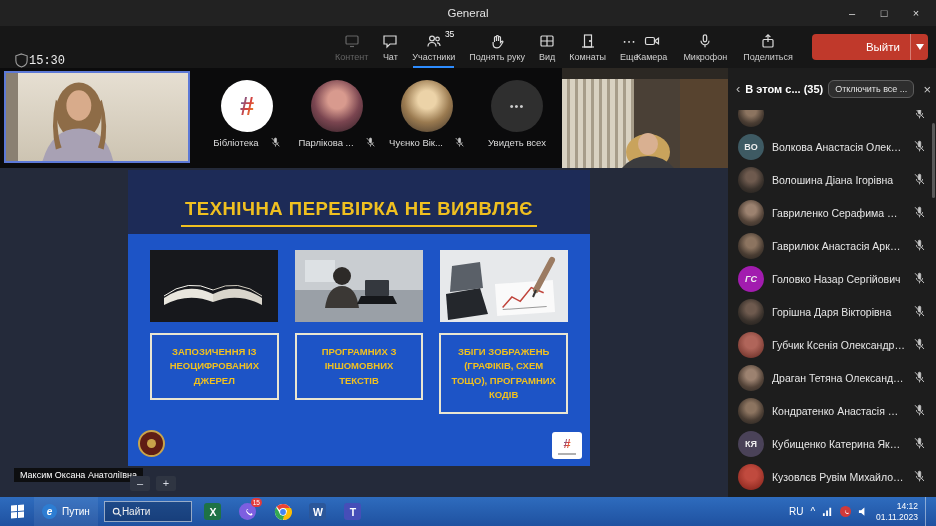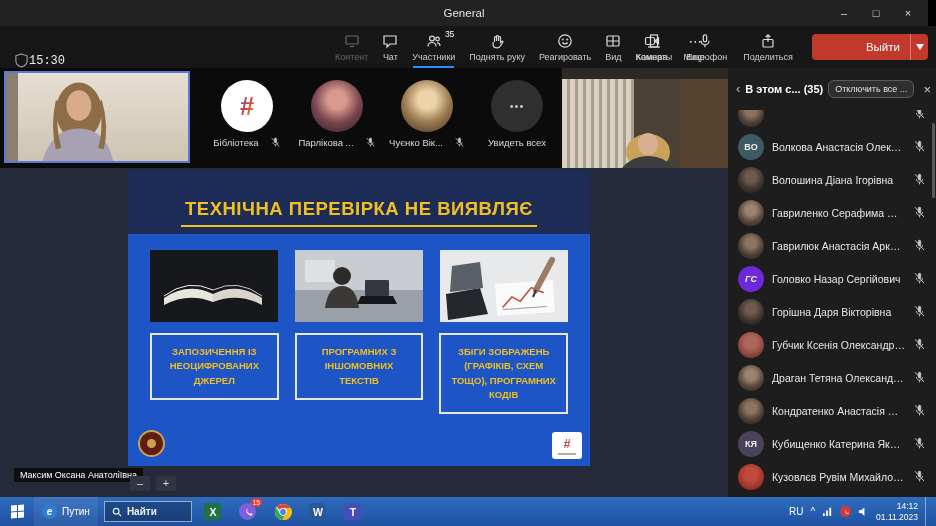--- a/index.html
+++ b/index.html
@@ -1,20 +1,20 @@
 <!DOCTYPE html>
 <html><head>
 <meta charset="utf-8">
 <style>
   * { margin:0; padding:0; box-sizing:border-box; }
   body { background:#000; font-family:"Liberation Sans","DejaVu Sans",sans-serif; }
   .stage { position:relative; width:936px; height:526px; overflow:hidden; background:#000; }
 
   
-  .titlebar { position:absolute; top:0; left:0; right:8px; height:26px; background:#222; }
+  .titlebar { position:absolute; top:0; left:0; right:0; height:26px; background:#222; }
   .titlebar .title { position:absolute; left:0; right:0; text-align:center; line-height:26px; font-size:11.5px; color:#e3e3e3; }
   .winctl { position:absolute; right:4px; top:0; height:26px; display:flex; z-index:5; }
   .winctl span { width:32px; text-align:center; line-height:26px; font-size:11px; color:#ddd; }
 
   
   .toolbar { position:absolute; top:26px; left:0; right:0; height:42px; background:#171717; }
   .tb-left { position:absolute; left:14px; top:0; height:42px; display:flex; align-items:flex-end; gap:0; color:#ededed; font-size:12px;font-family:Liberation Mono, monospace; }
   .tb-left svg { width:15px; height:15px; stroke:#9d9d9d; fill:none; stroke-width:1.2; }
   .tb-center { position:absolute; left:330px; top:4px; display:flex; gap:4px; }
   .tb-right { position:absolute; right:8px; top:4px; display:flex; gap:6px; align-items:flex-start; }
@@ -77,32 +77,32 @@
   .pav { width:26px; height:26px; border-radius:50%; flex:none; display:flex; align-items:center; justify-content:center; color:#eee; font-size:9px; font-weight:bold; }
   .pname { flex:1; color:#e6e6e6; font-size:10.5px; white-space:nowrap; overflow:hidden; text-overflow:ellipsis; }
   .mico { width:13px; height:13px; flex:none; fill:#c8c8c8; stroke:#c8c8c8; }
   .mico.sm { width:11px; height:11px; }
   .pp1 { background:radial-gradient(circle at 50% 38%,#8c7460 0 25%,#4a3d33 60%,#23201d 100%); }
   .pp2 { background:radial-gradient(circle at 50% 38%,#6e5a4e 0 25%,#3a322c 60%,#1e1c1a 100%); }
   .pp3 { background:radial-gradient(circle at 50% 38%,#9c8270 0 25%,#544439 60%,#2a2623 100%); }
   .pp-red { background:radial-gradient(circle at 50% 40%,#b0655a 0 30%,#5e241d 100%); }
   .pp-crimson { background:radial-gradient(circle at 50% 40%,#c04a3e 0 30%,#7c1d15 100%); }
   .pc-teal { background:#3e5a63; }
-  .pc-gray { background:#6d28d9;font-style:italic; }
+  .pc-gray { background:#a21caf;font-style:italic; }
   .pc-purple { background:#4a4258; }
   .pscroll { position:absolute; right:1px; top:55px; width:3px; height:75px; background:#5a5a5a; border-radius:2px; }
 
   
   .taskbar { position:absolute; left:0; top:497px; right:0; height:29px; background:linear-gradient(180deg,#2e6cbe,#1f51a0); display:flex; align-items:center; color:#fff; }
   .start { width:34px; height:29px; display:flex; align-items:center; justify-content:center; }
   .winflag { display:grid; grid-template-columns:6px 6px; grid-template-rows:6px 6px; gap:1px; transform:skewY(-4deg); }
   .winflag i { background:#fff; display:block; }
   .pinned { display:flex; align-items:center; gap:5px; padding:0 8px; height:29px; font-size:10px; background:rgba(255,255,255,.07); }
   .edge { width:15px; height:15px; border-radius:50%; background:#2d7dd2; color:#fff; font-size:10px; font-weight:bold; font-style:italic; display:flex; align-items:center; justify-content:center; flex:none; }
-  .tsearch { display:flex; align-items:center; gap:5px; height:21px; width:88px; background:rgba(5,20,45,.35); border:1px solid rgba(255,255,255,.55); color:#f0f0f0; font-size:10px; padding:0 7px; margin:0 6px;font-weight:bold; }
+  .tsearch { display:flex; align-items:center; height:21px; width:88px; background:rgba(5,20,45,.35); border:1px solid rgba(255,255,255,.55); color:#f0f0f0; font-size:10px; padding:0 7px; margin:0 6px; }
   .tsearch svg { width:10px; height:10px; stroke:#eee; fill:none; stroke-width:1.4; flex:none; }
   .apps { display:flex; align-items:center; gap:9px; margin-left:2px; }
   .app { position:relative; width:26px; height:29px; display:flex; align-items:center; justify-content:center; }
   .sq { width:17px; height:17px; border-radius:3px; color:#fff; font-weight:bold; font-size:10.5px; display:flex; align-items:center; justify-content:center; }
   .excel { background:#1e7245; } .word { background:#2b579a; } .teams { background:#464eb8; }
   .viber { width:17px; height:17px; border-radius:50%; background:#7d5fe0; display:flex; align-items:center; justify-content:center; }
   .viber svg { width:10px; height:10px; fill:#fff; }
   .vbadge { position:absolute; top:1px; right:-1px; background:#e23b3b; color:#fff; font-size:6.5px; border-radius:6px; padding:1px 2px; line-height:7px; }
   .chromew { width:18px; height:18px; }
   .tray { margin-left:auto; display:flex; align-items:center; gap:7px; padding-right:6px; font-size:10px; height:22px; }
@@ -158,29 +158,20 @@
         <span>Участники</span>
       </div>
       <div class="tbtn">
         <svg viewBox="0 0 16 16">
             <path d="M5.5 9V4.5a1 1 0 0 1 2 0V8M7.5 8V3.5a1 1 0 0 1 2 0V8M9.5 8V4.5a1 1 0 0 1 2 0V9.5l1.2-1.2c.6-.6 1.6.2 1.1 1l-2.4 3.7c-.8 1.2-1.9 1.9-3.4 1.9-2.3 0-3.9-1.6-3.9-3.9V9"></path>
           </svg>
         <span>Поднять руку</span>
       </div>
       <div class="tbtn">
         <svg viewBox="0 0 16 16">
-            <circle cx="8" cy="8" r="6.2"></circle>
-            <circle cx="5.8" cy="6.5" r="0.4"></circle>
-            <circle cx="10.2" cy="6.5" r="0.4"></circle>
-            <path d="M5.3 9.5q2.7 2.6 5.4 0"></path>
-          </svg>
-        <span>Реагировать</span>
-      </div>
-      <div class="tbtn">
-        <svg viewBox="0 0 16 16">
             <rect x="2" y="3" width="12" height="10" rx="1"></rect>
             <path d="M8 3v10M2 8h12"></path>
           </svg>
         <span>Вид</span>
       </div>
       <div class="tbtn">
         <svg viewBox="0 0 16 16">
             <rect x="4.5" y="2" width="7" height="12"></rect>
             <circle cx="10" cy="8" r="0.5"></circle>
             <path d="M2 14h12"></path>

